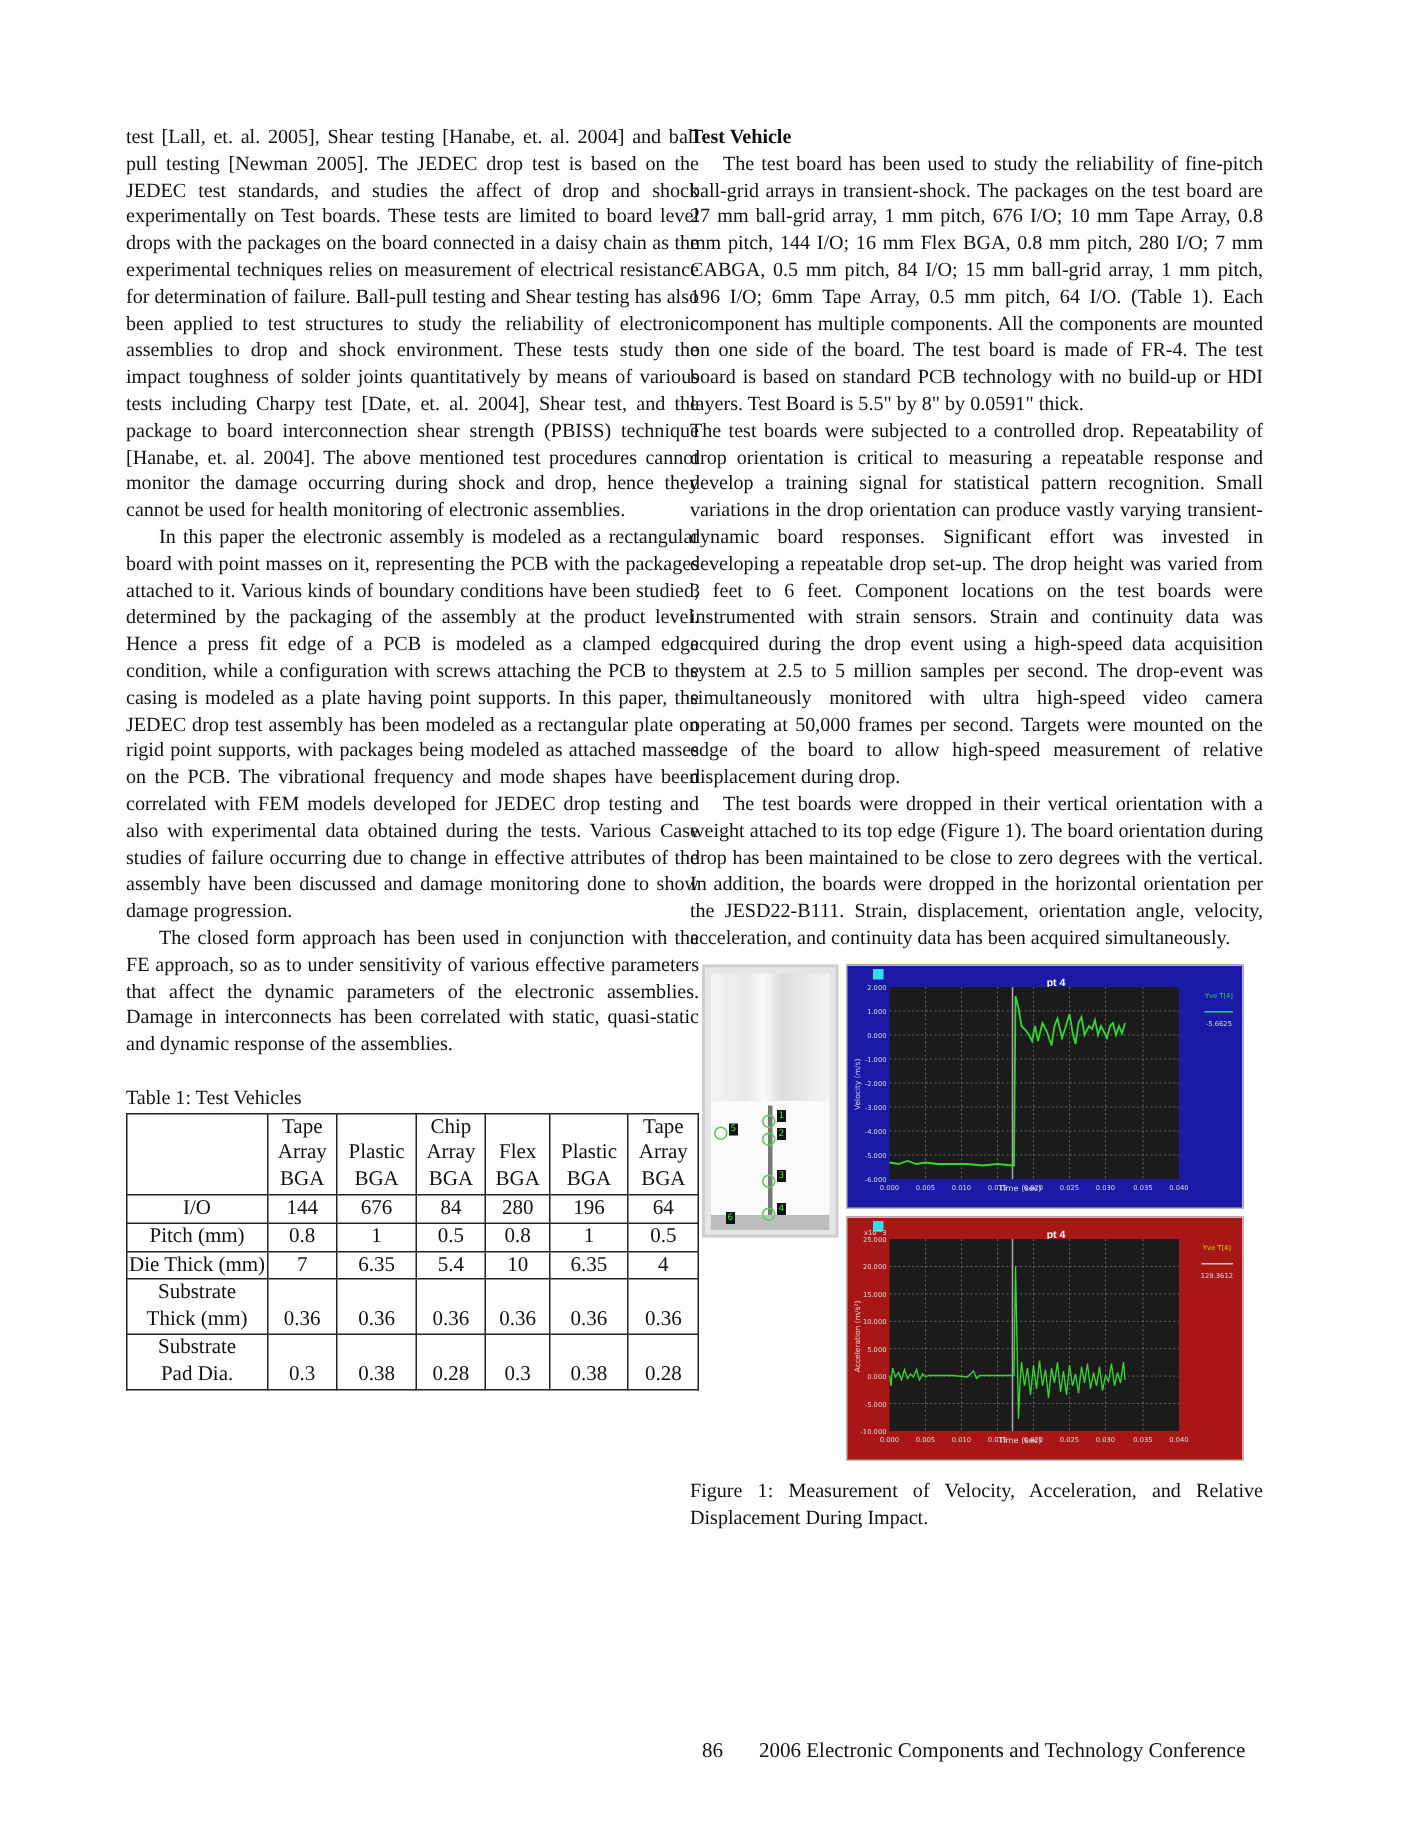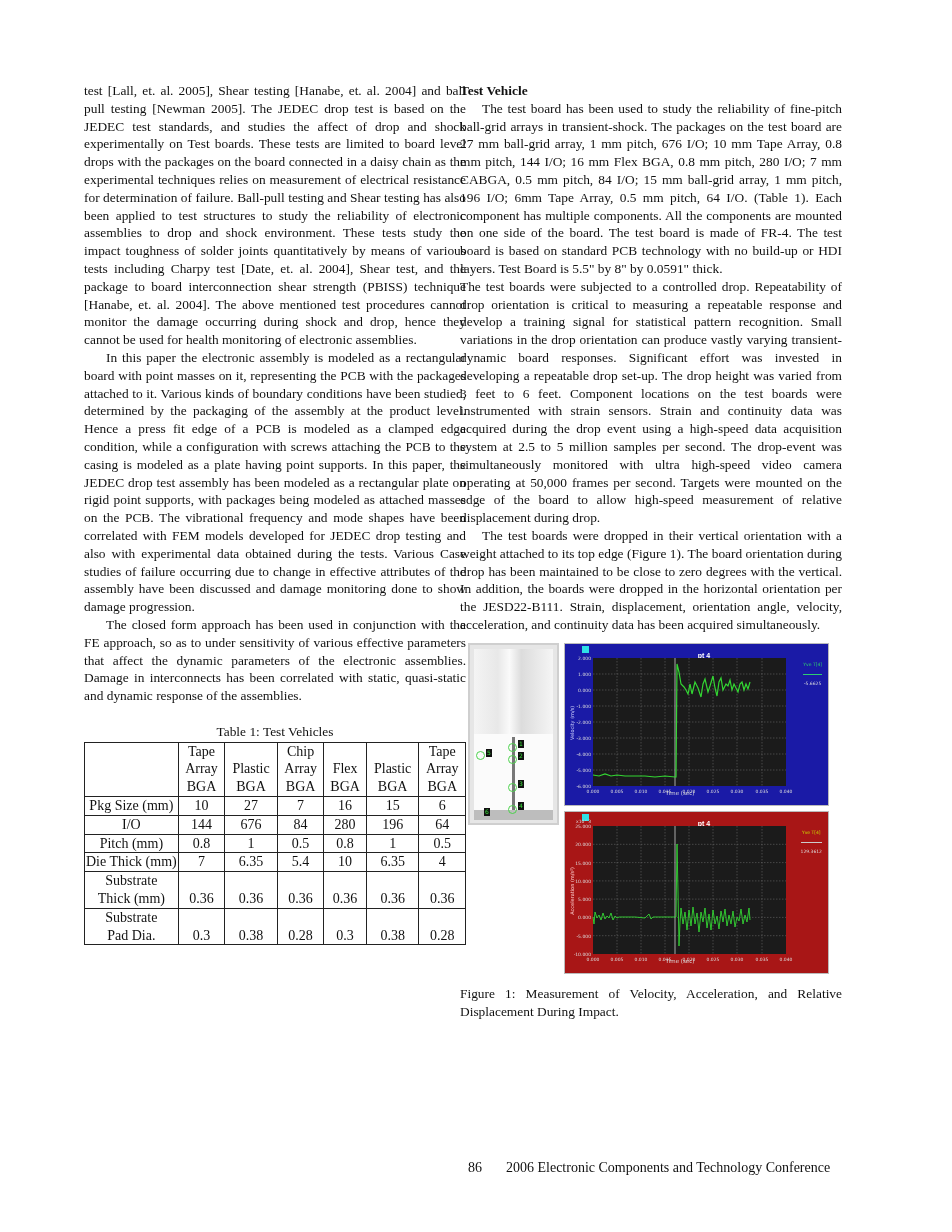--- a/index.html
+++ b/index.html
@@ -4,21 +4,21 @@
 <style>
   html, body { margin:0; padding:0; background:#ffffff; }
   body { width:952px; height:1232px; position:relative; overflow:hidden;
          font-family:"Liberation Serif", serif; color:#111; }
   .col { position:absolute; top:82px; width:382px; font-size:13.4px; line-height:17.8px; text-align:justify; }
   .col.left { left:84px; }
   .col.right { left:460px; }
   p { margin:0; }
   p.indent { text-indent:22px; }
   h3 { margin:0; font-size:13.4px; line-height:17.8px; font-weight:bold; text-align:left; }
-  .caption-table { text-align:center; margin-top:18px; margin-bottom:1px; }
+  .caption-table { text-align:left; margin-top:18px; margin-bottom:1px; }
   table.tv { border-collapse:collapse; width:382px; font-size:14px; line-height:17.8px; }
   table.tv td { border:1px solid #222; text-align:center; vertical-align:bottom; padding:0 1px; }
   table.tv td.rh { white-space:nowrap; }
   .figure { position:relative; width:372px; height:338px; margin-top:9px; margin-left:8px; }
   .photo { position:absolute; left:0; top:0; width:91px; height:182px; background:#e6e6e6; border:2px solid #cfcfcf; box-sizing:border-box; overflow:hidden; }
   .photo .upper { position:absolute; left:4px; top:4px; width:79px; height:85px; background:linear-gradient(90deg,#f4f4f4 0%,#e8e8e8 30%,#fafafa 45%,#dcdcdc 60%,#f5f5f5 100%); }
   .photo .board { position:absolute; left:4px; top:89px; width:79px; height:82px; background:#fbfbfb; }
   .photo .base { position:absolute; left:4px; top:165px; width:79px; height:10px; background:#bdbdbd; }
   .photo .rod { position:absolute; left:42px; top:92px; width:3px; height:78px; background:#777; }
   .marker { position:absolute; width:7px; height:7px; border:1px solid #4cd34c; border-radius:50%; }
@@ -54,29 +54,20 @@
         <tr>
       <td style="width:90px"></td>
       <td><span>Tape</span><br><span>Array</span><br><span>BGA</span></td>
       <td><span>Plastic</span><br><span>BGA</span></td>
       <td><span>Chip</span><br><span>Array</span><br><span>BGA</span></td>
       <td><span>Flex</span><br><span>BGA</span></td>
       <td><span>Plastic</span><br><span>BGA</span></td>
       <td><span>Tape</span><br><span>Array</span><br><span>BGA</span></td>
     </tr>
     <tr>
-      <td class="rh">Pkg Size (mm)</td>
-      <td>10</td>
-      <td>27</td>
-      <td>7</td>
-      <td>16</td>
-      <td>15</td>
-      <td>6</td>
-    </tr>
-    <tr>
       <td class="rh">I/O</td>
       <td>144</td>
       <td>676</td>
       <td>84</td>
       <td>280</td>
       <td>196</td>
       <td>64</td>
     </tr>
     <tr>
       <td class="rh">Pitch (mm)</td>

